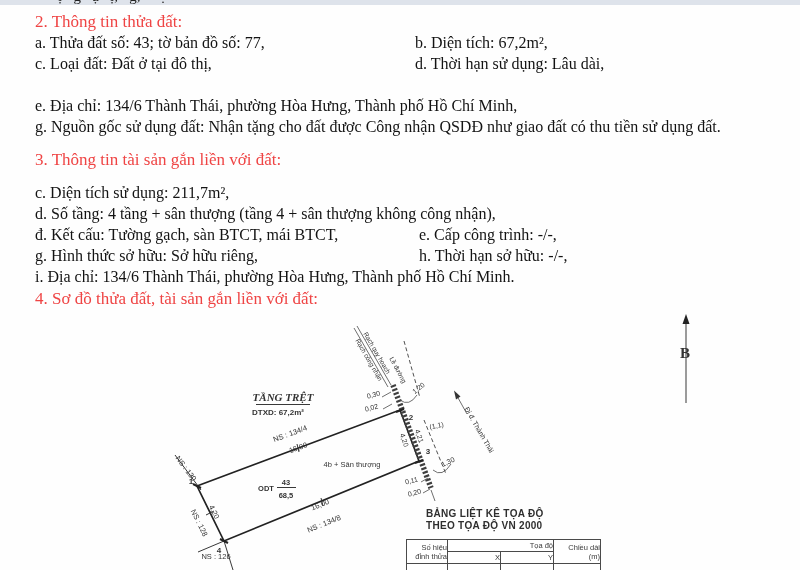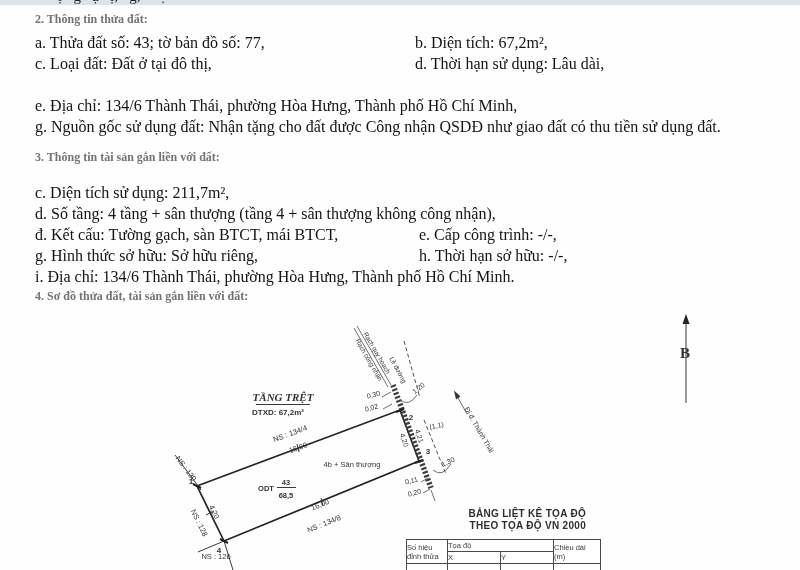--- a/index.html
+++ b/index.html
@@ -1,41 +1,41 @@
 <!DOCTYPE html>
 <html><head>
 <meta charset="utf-8">
 <style>
   html,body{margin:0;padding:0;background:#e8e8e8;}
   .page{position:relative;width:800px;height:570px;background:#fefefe;overflow:hidden;
         font-family:"Liberation Serif",serif;}
   .topbar{position:absolute;left:0;top:0;width:800px;height:5px;background:#ccd4e1;opacity:.65;}
   .topcut{position:absolute;left:58px;top:0;width:420px;height:8px;overflow:hidden;}
   .topcut span{display:block;margin-top:-12px;font-size:15px;color:#222;white-space:pre;}
-  .heading{position:absolute;left:35px;font-size:12px;font-weight:700;color:#737373;white-space:nowrap;}
+  .heading{position:absolute;left:35px;font-size:17px;font-weight:400;color:#ef4444;white-space:nowrap;}
   .docline{position:absolute;left:0;width:800px;height:21px;font-size:16px;color:#131313;white-space:nowrap;}
   .docline .c1{position:absolute;left:35px;}
   .docline .c2{position:absolute;}
   svg{position:absolute;left:0;top:290px;}
   svg text{font-family:"Liberation Sans",sans-serif;fill:#333;}
   .dt{font-size:7px;}
   .dt8{font-size:7.5px;}
   .dt65{font-size:6.5px;}
   .bold{font-weight:700;}
   .serif{font-family:"Liberation Serif",serif;}
   .ln{stroke:#383838;stroke-width:1;fill:none;}
   .thin{stroke:#4a4a4a;stroke-width:.8;fill:none;}
   .thick{stroke:#222;stroke-width:1.7;fill:none;}
   .tick{stroke:#222;stroke-width:2;}
   .mtick{stroke:#333;stroke-width:1;}
   .dash{stroke:#3c3c3c;stroke-width:.9;fill:none;stroke-dasharray:4 2.6;}
   .coordtbl{position:absolute;left:406px;top:539px;border-collapse:collapse;
             font-family:"Liberation Sans",sans-serif;font-size:7.5px;color:#3a3a3a;}
-  .coordtbl td{border:1px solid #4a4a4a;text-align:left;padding:0;background:#fff;}
-  .tbltitle{position:absolute;left:426px;top:508px;width:160px;text-align:right;
+  .coordtbl td{border:1px solid #4a4a4a;text-align:right;padding:0;background:#fff;}
+  .tbltitle{position:absolute;left:426px;top:508px;width:160px;text-align:left;
             font-family:"Liberation Sans",sans-serif;font-weight:700;font-size:10px;
             line-height:11.5px;color:#2e2e2e;letter-spacing:.3px;}
   .faintdots{color:#b9b9b9;font-size:6px;letter-spacing:1px;}
 </style>
 </head>
 <body>
 
 <div class="page">
   <div class="topbar"></div>
   <div class="topcut">

